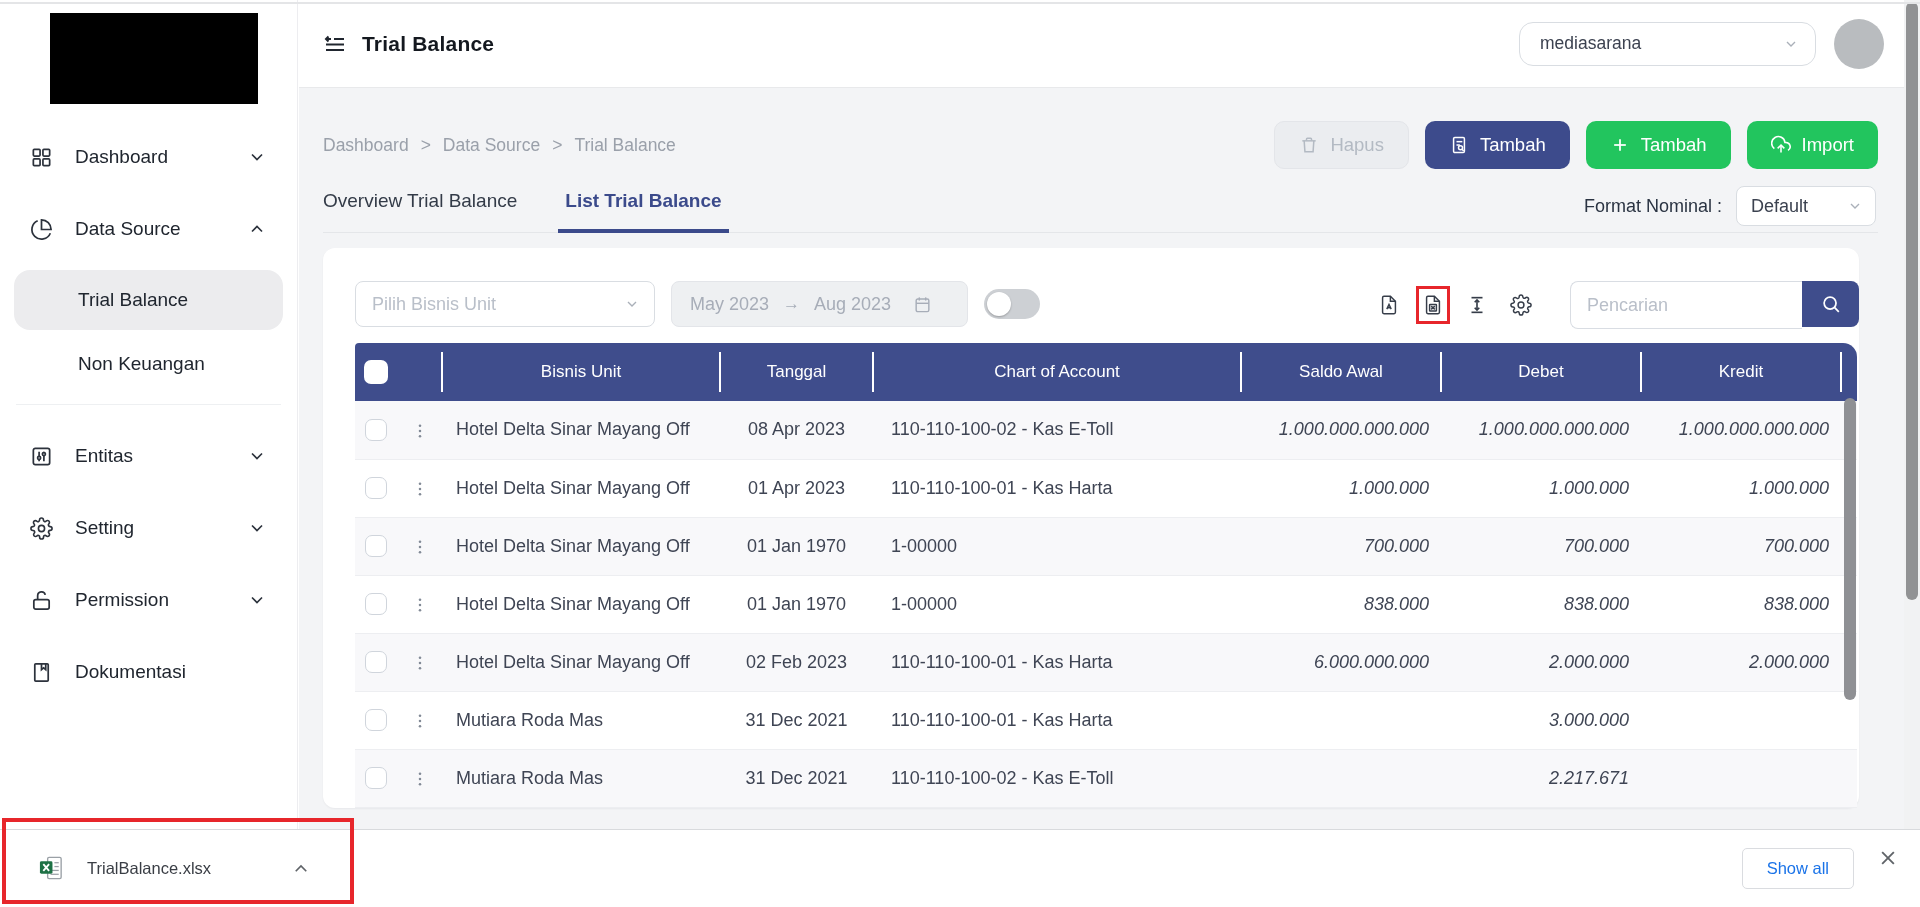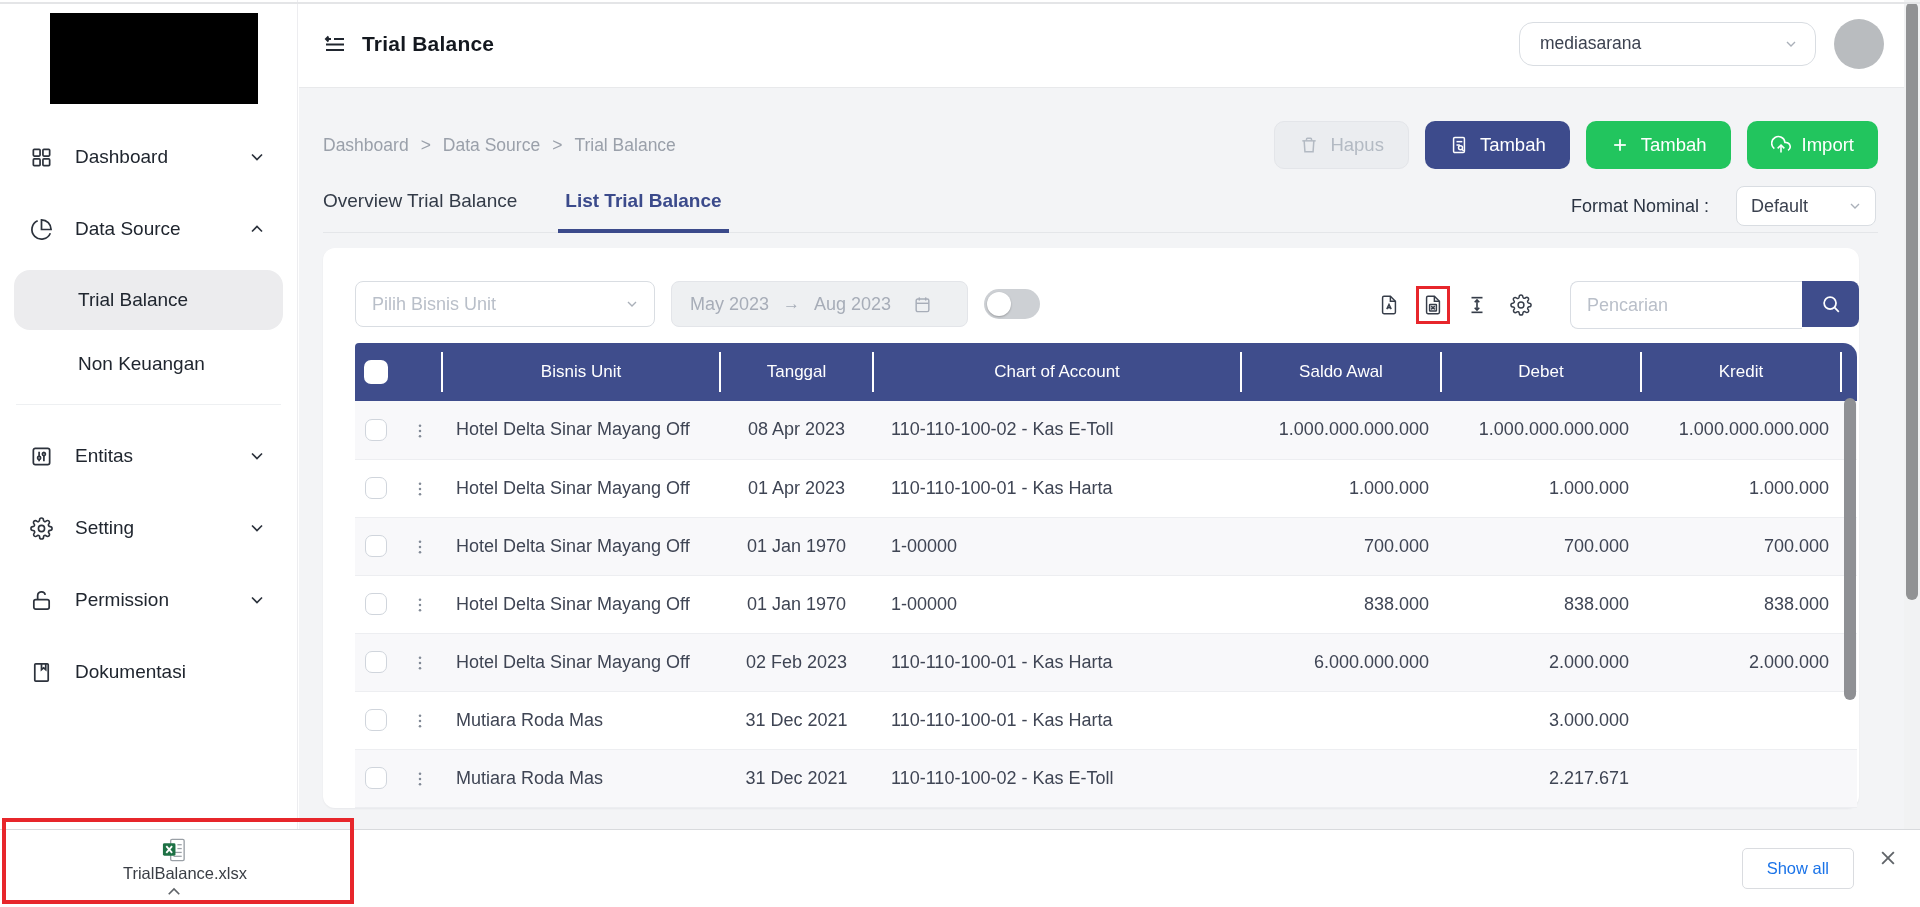--- a/index.html
+++ b/index.html
@@ -44,21 +44,21 @@
   .btn svg { width:20px; height:20px; }
   .btn-disabled { background:#ebedf0; color:#b3bac3; border:1px solid #e3e5e9; cursor:default; }
   .btn-navy { background:#3D4B8C; color:#fff; }
   .btn-green { background:#22C55E; color:#fff; }
 
   .tabs-row { display:flex; justify-content:space-between; align-items:flex-start; border-bottom:1px solid #e4e6e9; margin-top:6px; }
   .tabs { display:flex; gap:48px; }
   .tab { padding:12px 0 20px; font-size:19px; color:#333b48; cursor:pointer; position:relative; }
   .tab.active { color:#3B4A8B; font-weight:600; }
   .tab.active::after { content:''; position:absolute; left:-7px; right:-7px; bottom:-1px; height:4px; background:#3B4A8B; }
-  .format-group { display:flex; align-items:center; gap:27px; margin-top:8px; margin-right:2px; }
+  .format-group { display:flex; align-items:center; gap:14px; margin-top:8px; margin-right:2px; }
   .fmt-label { font-size:18px; color:#2a3342; }
   .fmt-select { width:140px; height:40px; padding:0 12px 0 14px; font-size:18px; color:#3c4250; }
 
   
   .card { position:relative; margin-top:15px; width:1536px; height:560px; background:#fff; border-radius:12px; box-shadow:0 1px 2px rgba(20,24,40,.05); }
   .filter-row { display:flex; align-items:center; gap:16px; padding:33px 0 0 32px; position:relative; }
   .bu-select { width:300px; height:46px; padding:0 14px 0 16px; font-size:18px; }
   .bu-select .ph { color:#b9bfc9; }
   .daterange { width:297px; height:46px; background:#eef0f2; border:1px solid #e3e5e9; border-radius:8px; display:flex; align-items:center; gap:14px; padding:0 14px 0 18px; font-size:18px; color:#a7adb8; cursor:pointer; }
   .daterange .arr { font-size:17px; }
@@ -79,30 +79,30 @@
   table { border-collapse:collapse; width:1502px; table-layout:fixed; }
   thead th { height:58px; background:#3F4D8C; color:#fff; font-size:17px; font-weight:400; position:relative; }
   thead th.th-end { border-top-right-radius:14px; }
   thead th.th-check { border-top-left-radius:4px; }
   thead th .vdiv { position:absolute; left:-1px; top:9px; bottom:9px; width:2px; background:#fff; }
   tbody td { height:58px; font-size:18px; color:#3f4554; border-bottom:1px solid #edeef1; background:#fff; }
   tr.zebra td { background:#f8f8fa; }
   td.bu { text-align:left; padding-left:14px; }
   td.tg { text-align:center; }
   td.coa { text-align:left; padding-left:18px; }
-  td.sa, td.db, td.kr { text-align:right; padding-right:12px; }
+  td.sa, td.db, td.kr { text-align:right; padding-right:12px;font-style:italic; }
   .col-check, .col-kebab { text-align:center; }
   .checkbox { display:inline-block; width:22px; height:22px; border:1.5px solid #d0d5dc; border-radius:7px; background:#fff; cursor:pointer; vertical-align:middle; }
   thead .checkbox { border:none; width:24px; height:24px; }
   .kebab { display:inline-flex; width:18px; height:18px; color:#828a96; cursor:pointer; vertical-align:middle; }
   .table-scroll-thumb { position:absolute; right:3px; top:150px; width:12px; height:302px; border-radius:7px; background:#8f9094; cursor:pointer; }
 
   
   .downloads-bar { position:absolute; left:0; bottom:0; width:1920px; height:78px; background:#fff; border-top:1px solid #d8dadd; z-index:40; display:flex; align-items:center; justify-content:space-between; }
-  .dl-chip { display:flex; align-items:center; width:352px; padding:0 42px 0 38px; cursor:pointer;flex-direction:column; }
+  .dl-chip { display:flex; align-items:center; width:352px; padding:0 42px 0 38px; cursor:pointer; }
   .dl-ico { width:27px; height:27px; display:flex; flex:none; }
   .dl-name { font-size:16.5px; color:#3a3e45; margin-left:22px; flex:1; }
   .dl-chev { width:18px; height:18px; color:#5f6368; display:flex; cursor:pointer; }
   .dl-right { display:flex; align-items:flex-start; gap:24px; padding-right:22px; }
   .show-all { background:#fff; border:1px solid #dadce0; border-radius:5px; color:#1A73E8; font-size:16.5px; font-weight:500; font-family:inherit; padding:10px 24px; cursor:pointer; }
   .dl-close { width:20px; height:20px; color:#5f6368; display:flex; cursor:pointer; }
 
   
   .page-scrollbar { position:absolute; right:0; top:0; width:16px; height:829px; background:#f1f2f3; z-index:30; }
   .page-scrollbar .thumb { position:absolute; top:2px; left:2px; width:12px; height:598px; background:#919294; border-radius:6px; }

